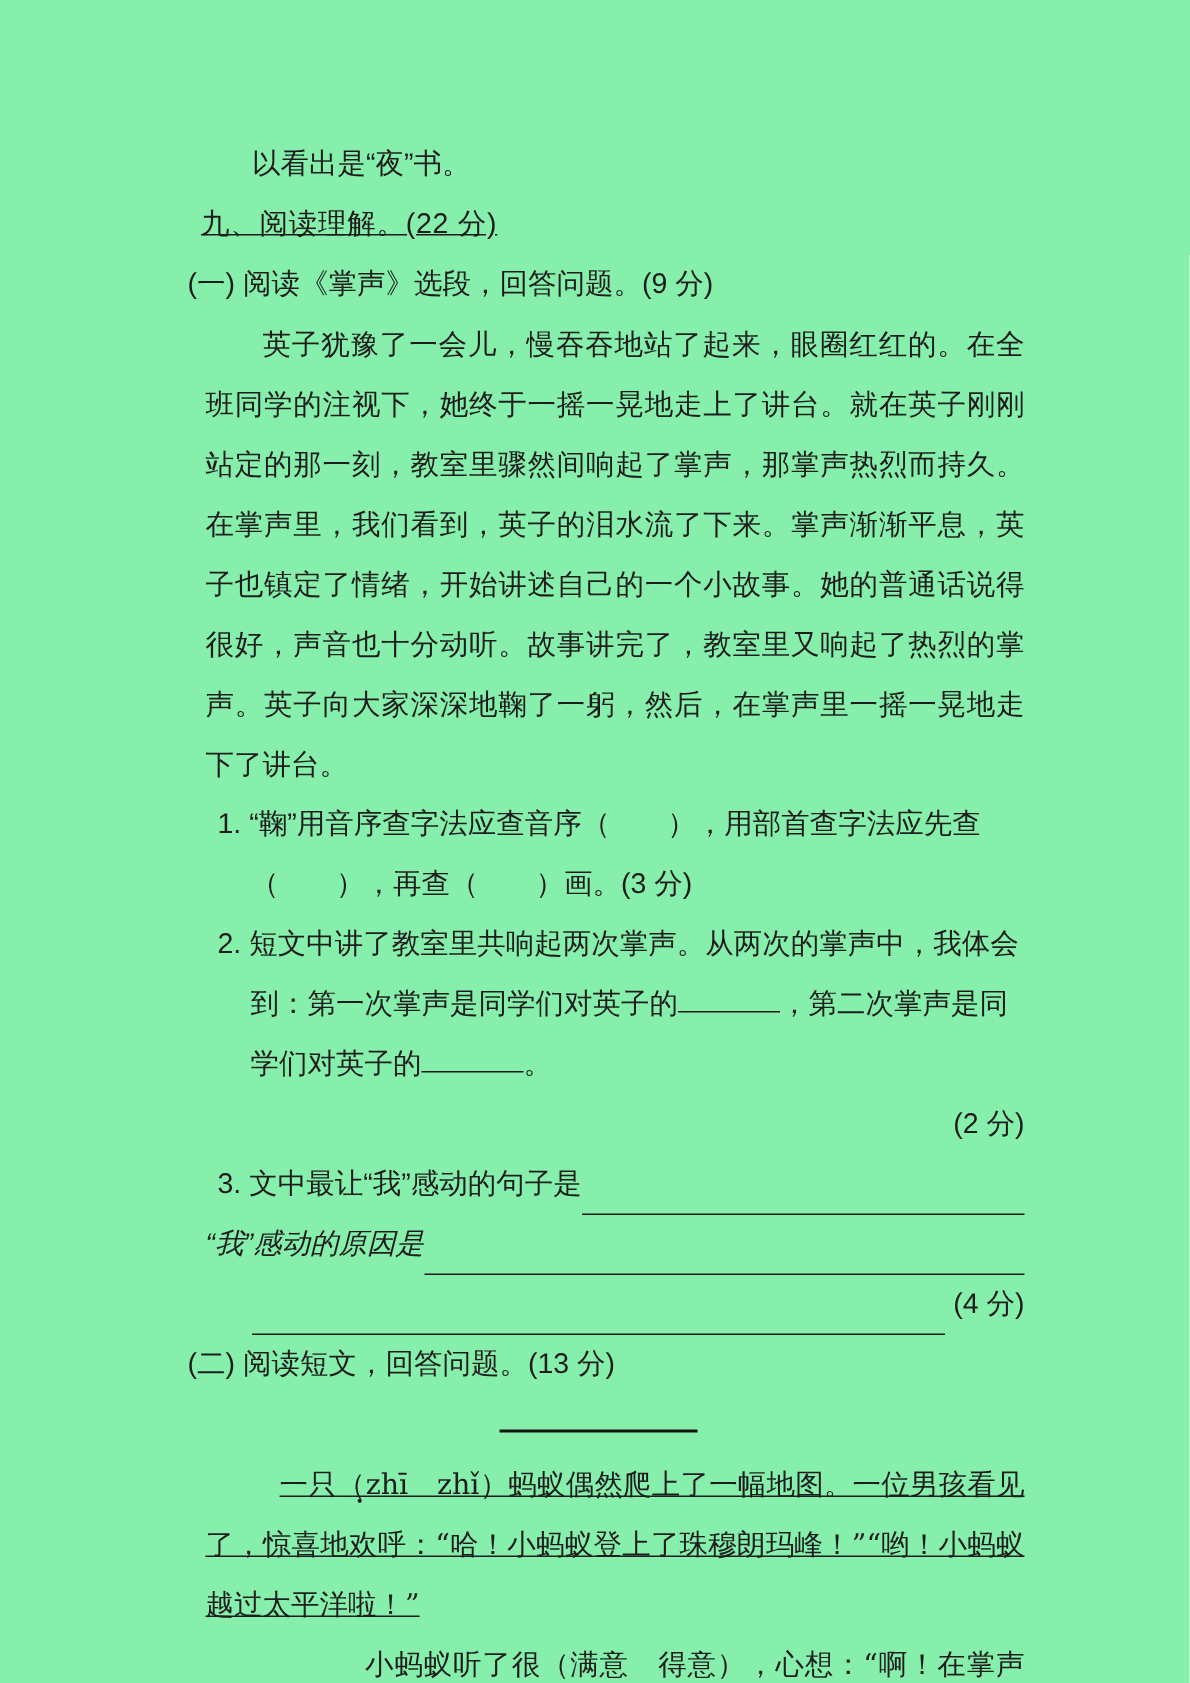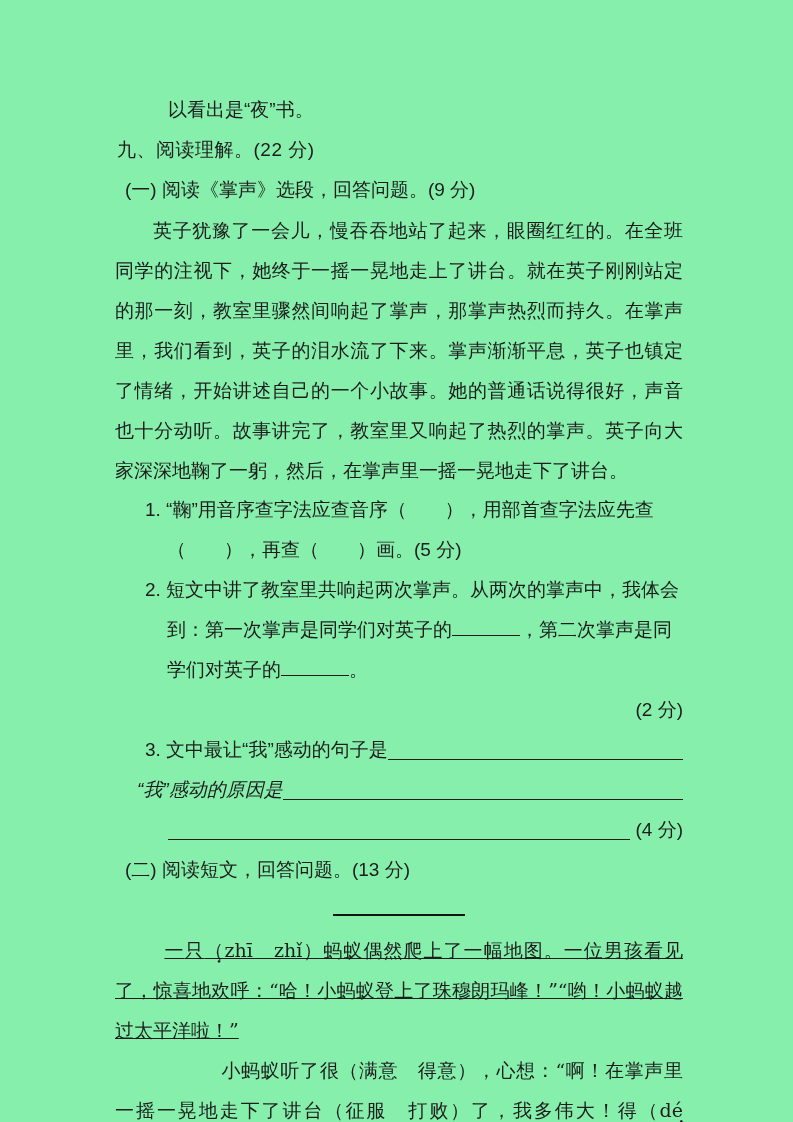--- a/index.html
+++ b/index.html
@@ -11,37 +11,38 @@
     color: #1d1d1d;
     box-sizing: border-box;
     padding: 90px 110px 0 115px;
     overflow: hidden;
     font-family: "Liberation Sans", sans-serif;
     font-size: 19px;
     line-height: 40px;
   }
   .line { white-space: nowrap; }
   .carryover { margin-left: 53px; }
-  .section-heading { margin-left: 2px; letter-spacing: 0.5px; }
+  .section-heading { margin-left: 19px; letter-spacing: 0.5px; text-decoration: underline; }
   .part-heading { margin-left: 10px; }
   .passage {
     font-family: "DejaVu Serif", serif;
     text-align: justify;
+    margin-left: 22px;
   }
   .passage1 { text-indent: 2em; }
   .p-indent-small { text-indent: 2.6em; text-decoration: underline; }
   .p-indent-large { text-indent: 5.6em; }
   .question {
     padding-left: 52px;
     text-indent: -22px;
   }
   .score-line { margin-left: 53px; text-align: right; }
   .fill-line {
     display: flex;
-    align-items: center;
+    align-items: flex-end;
   }
   .fill-line .seg-text { white-space: nowrap; }
   .q3-line1 { margin-left: 30px; }
   .q3-line2 { margin-left: 22px; font-style: italic; }
   .q3-line3 { margin-left: 53px; }
   .blank {
     display: inline-block;
     height: 0.95em;
     border-bottom: 1.6px solid #1c1c1c;
   }
@@ -76,21 +77,21 @@
 <div class="page">
 
   <div class="line carryover">以看出是“夜”书。</div>
 
   <div class="line section-heading">九、阅读理解。(22 分)</div>
 
   <div class="line part-heading">(一) 阅读《掌声》选段，回答问题。(9 分)</div>
 
   <div class="passage passage1">英子犹豫了一会儿，慢吞吞地站了起来，眼圈红红的。在全班同学的注视下，她终于一摇一晃地走上了讲台。就在英子刚刚站定的那一刻，教室里骤然间响起了掌声，那掌声热烈而持久。在掌声里，我们看到，英子的泪水流了下来。掌声渐渐平息，英子也镇定了情绪，开始讲述自己的一个小故事。她的普通话说得很好，声音也十分动听。故事讲完了，教室里又响起了热烈的掌声。英子向大家深深地鞠了一躬，然后，在掌声里一摇一晃地走下了讲台。</div>
 
-  <div class="question">1. “鞠”用音序查字法应查音序（　　），用部首查字法应先查（　　），再查（　　）画。(5 分)</div>
+  <div class="question">1. “鞠”用音序查字法应查音序（　　），用部首查字法应先查（　　），再查（　　）画。(3 分)</div>
 
   <div class="question"><span class="seg-text">2. 短文中讲了教室里共响起两次掌声。从两次的掌声中，我体会到：第一次掌声是同学们对英子的</span><span class="blank" style="width: 68px;"></span><span class="seg-text">，第二次掌声是同学们对英子的</span><span class="blank" style="width: 68px;"></span><span class="seg-text">。</span></div>
 
   <div class="line score-line">(2 分)</div>
 
   <div class="fill-line q3-line1">
       <span class="seg-text">3. 文中最让“我”感动的句子是</span>
       <span class="blank-fill"></span>
     </div>
 

